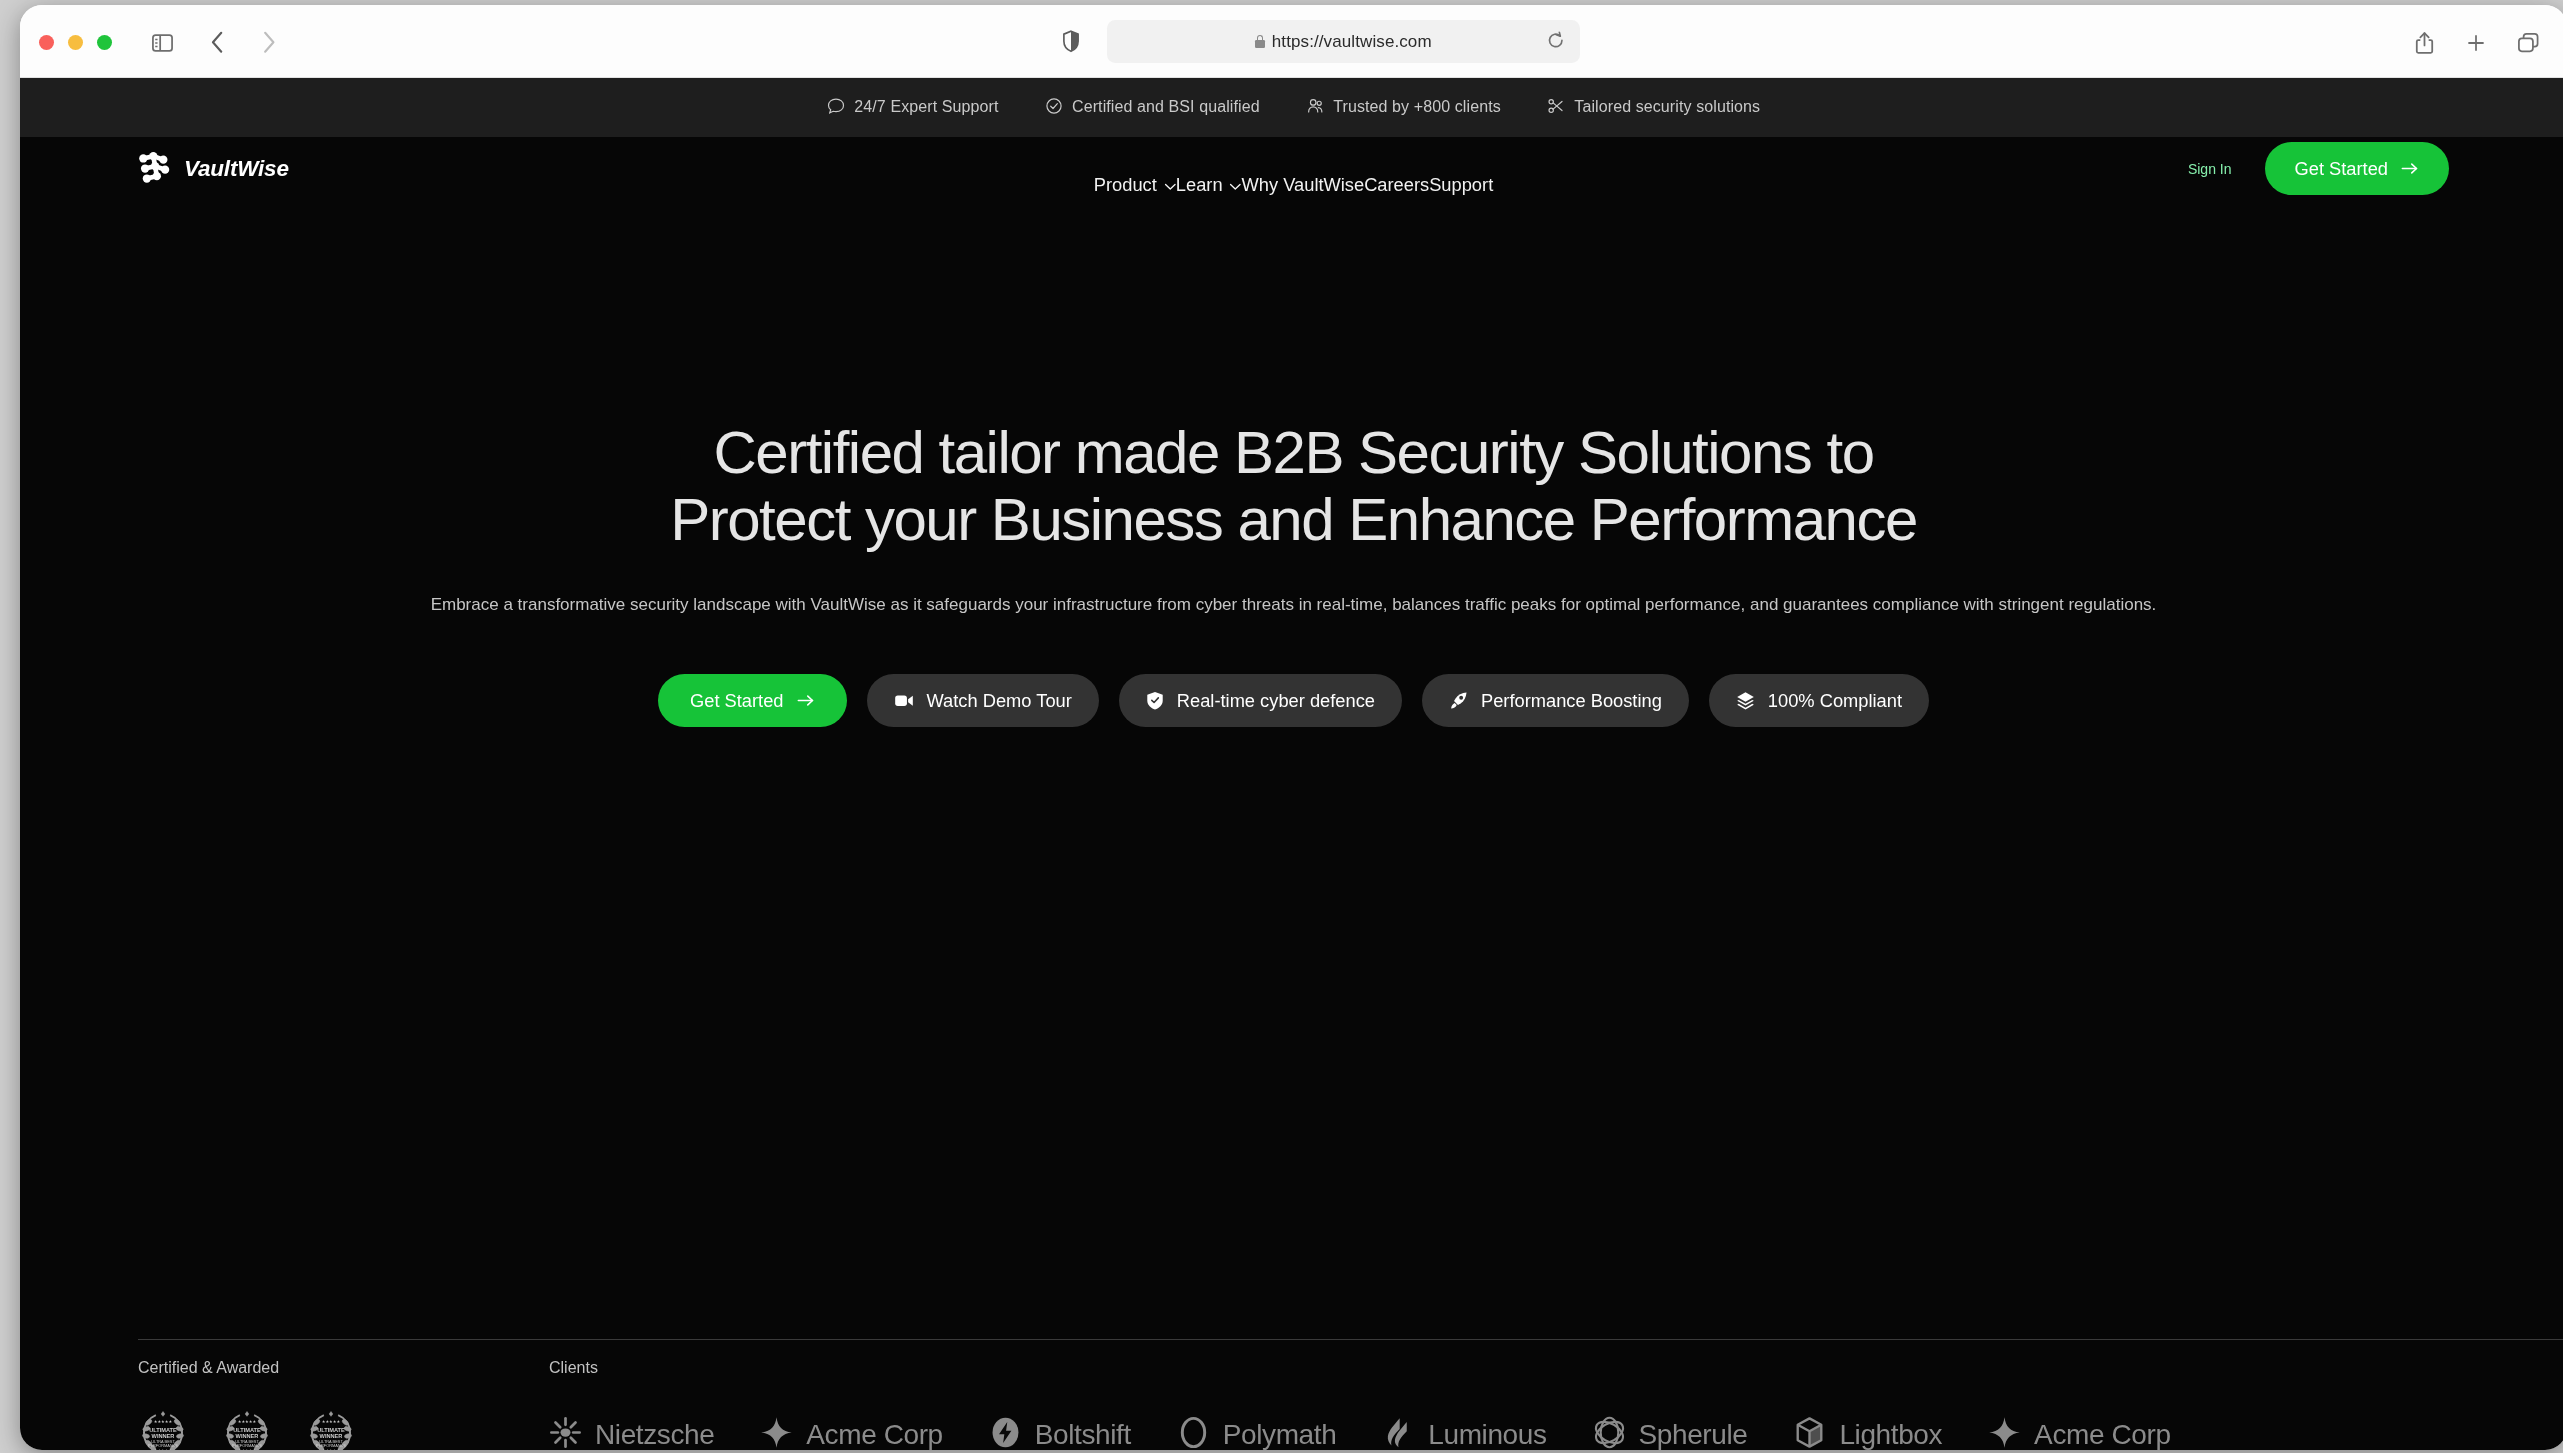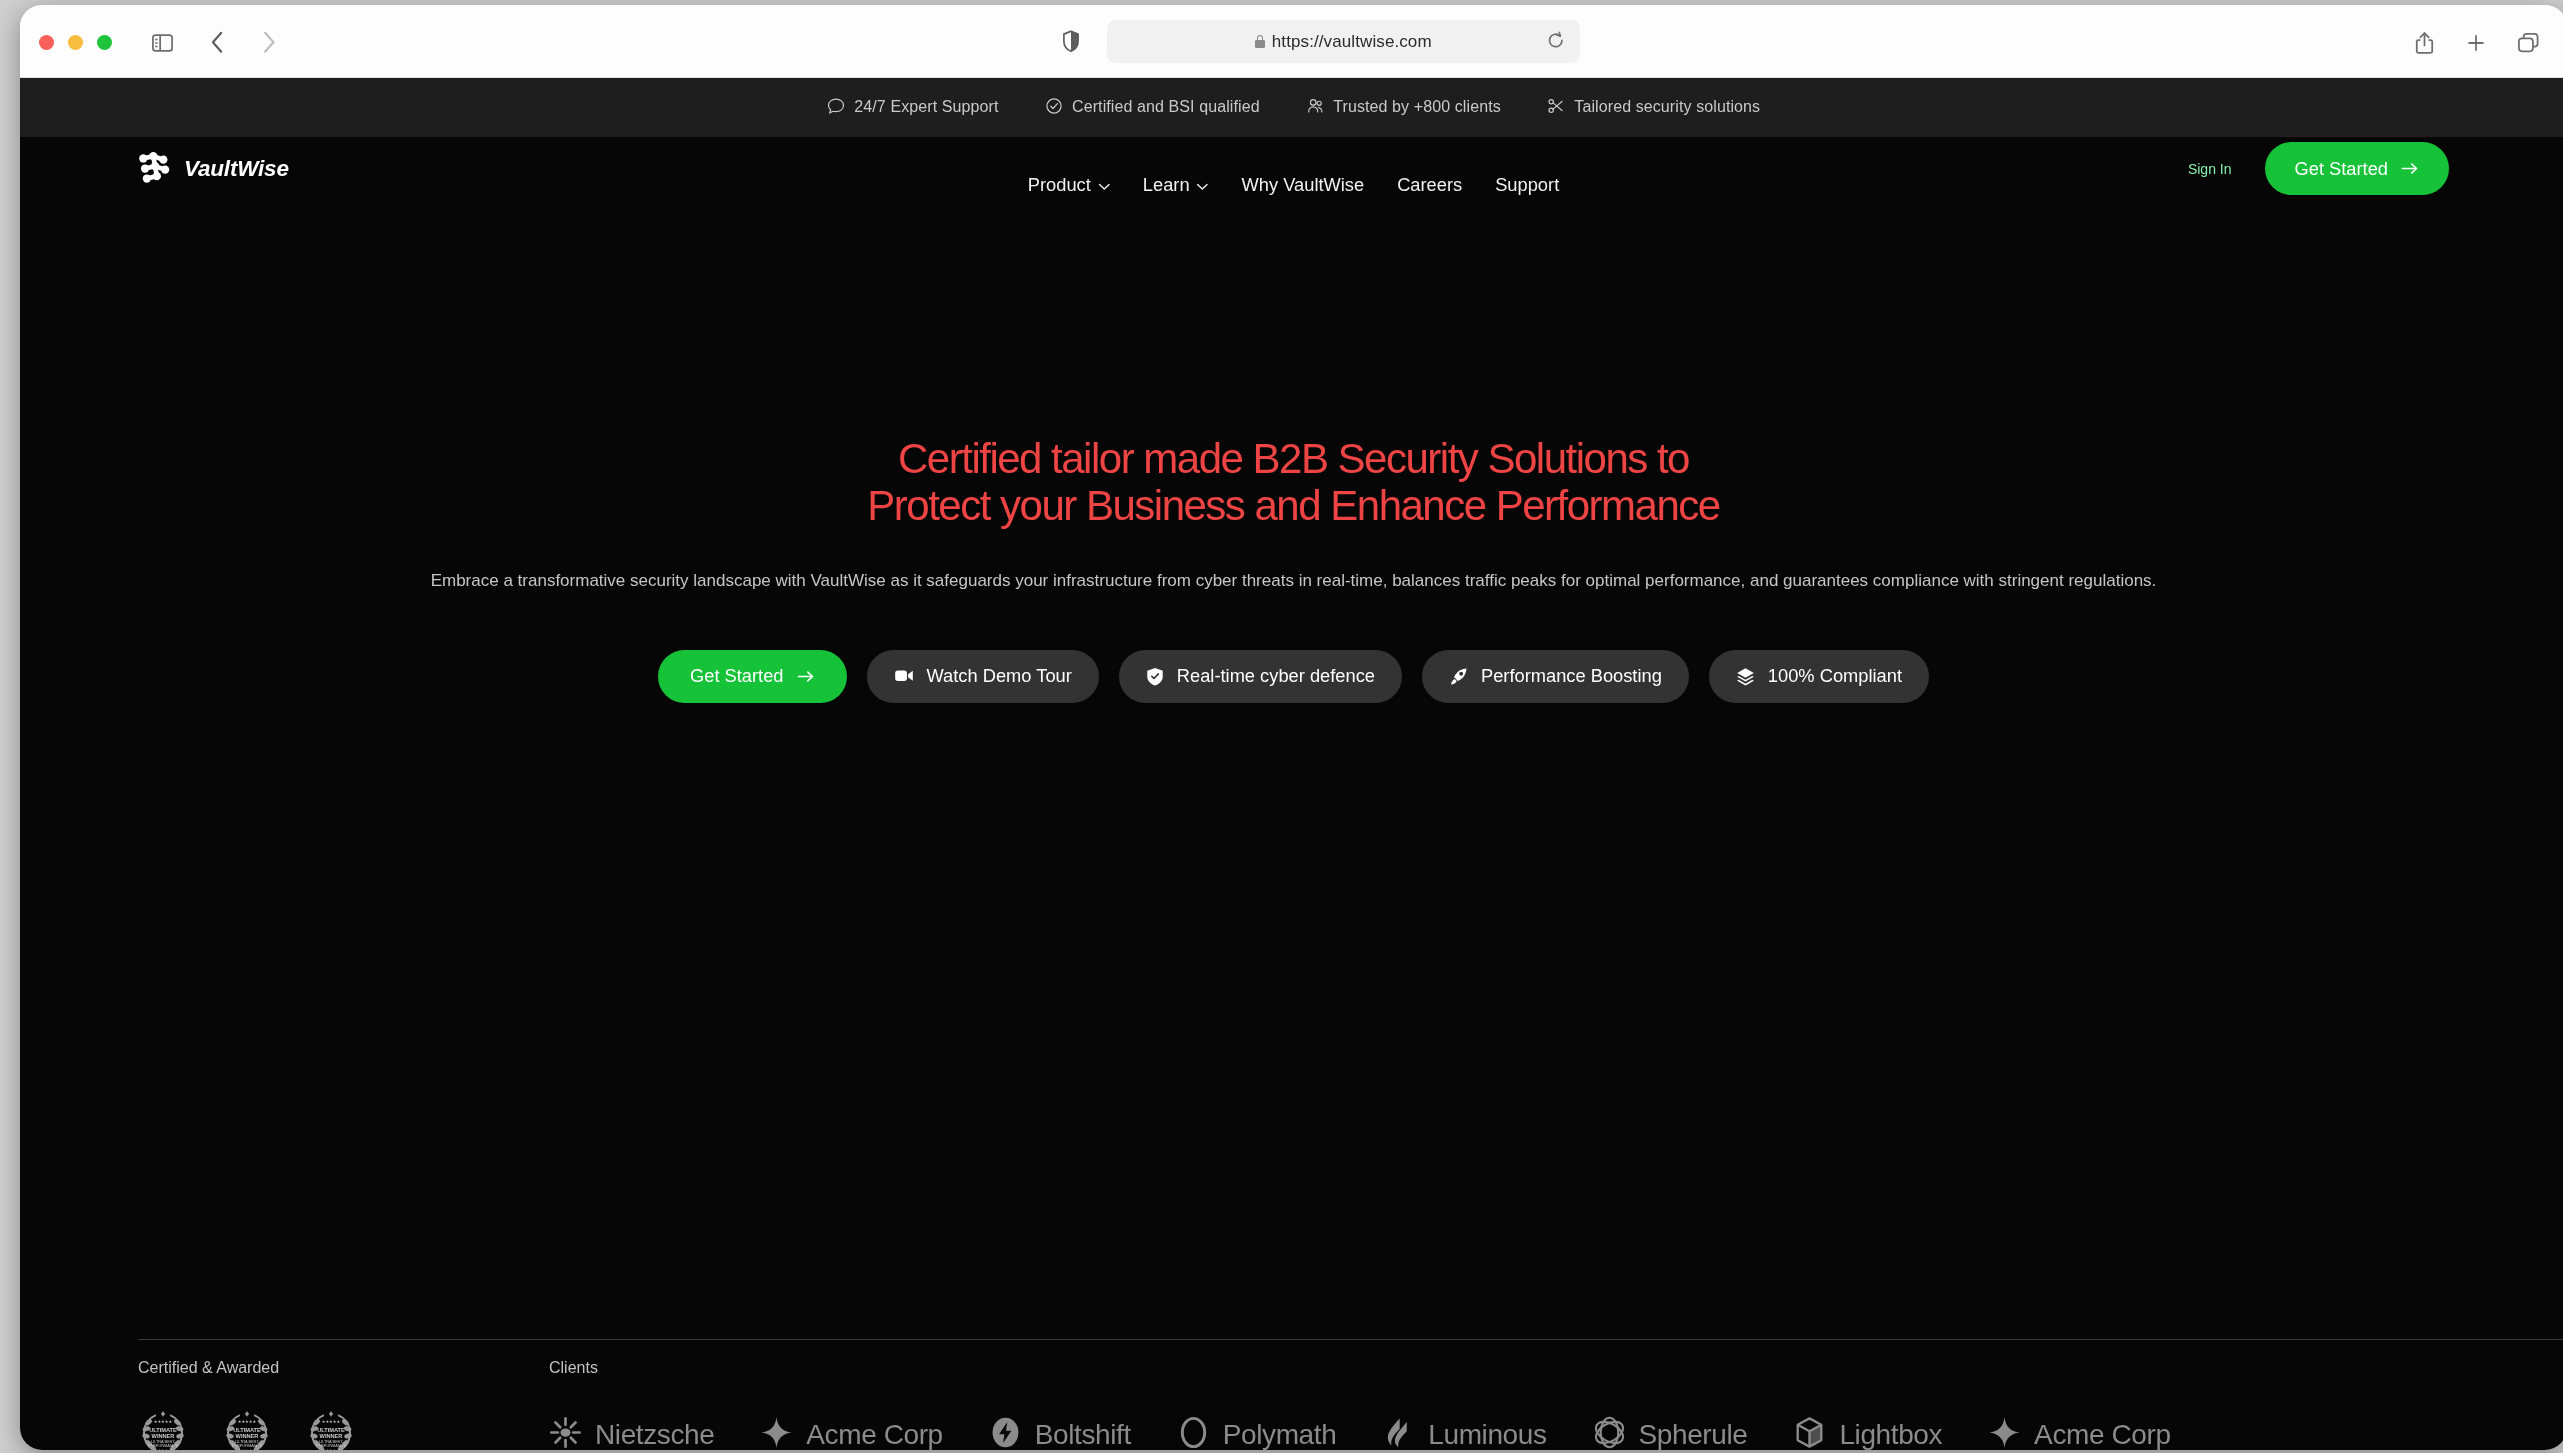--- a/index.html
+++ b/index.html
@@ -45,32 +45,32 @@
   .announce{height:59px;background:#1e1e1e;display:flex;align-items:center;justify-content:center;gap:46px;}
   .an-item{display:flex;align-items:center;gap:9.5px;}
   .an-item .lbl{font-size:16px;color:#c9c9c9;letter-spacing:0.1px;}
 
   
   .header{height:64px;position:relative;display:flex;align-items:center;}
   .logo{position:absolute;left:118px;display:flex;align-items:center;gap:13px;font-style:italic;}
   .logo-mark{width:33px;height:33px;flex:none;}
   .logo-text{font-size:22.5px;font-weight:700;color:#fff;letter-spacing:-0.2px;}
 
-  .nav{position:absolute;left:50%;transform:translateX(-50%);display:flex;align-items:center;gap:33px;margin-top:32px;}
+  .nav{position:absolute;left:50%;transform:translateX(-50%);display:flex;align-items:center;margin-top:32px;}
   .nav-item{display:flex;align-items:center;gap:7px;font-size:18.3px;color:#f2f2f2;cursor:default;}
 
   .head-right{position:absolute;right:118px;display:flex;align-items:center;gap:33px;}
   .signin{font-size:14px;color:#86efac;cursor:default;}
   .cta-head{display:flex;align-items:center;gap:13px;background:#16c338;color:#fff;
             font-size:18.3px;font-weight:500;border:none;border-radius:591px;padding:15.4px 30px;cursor:default;}
 
   
   .hero{padding-top:218px;text-align:center;}
-  .hero h1{font-size:42px;line-height:1.13;font-weight:500;color:#ef4444;letter-spacing:-1.5px;
-           max-width:1905px;margin:16px auto;}
+  .hero h1{font-size:60px;line-height:1.13;font-weight:500;color:#e5e5e5;letter-spacing:-1.5px;
+           max-width:1905px;margin:0 auto;}
   .hero p{margin:38px auto 0;max-width:1893px;font-size:17px;line-height:1.48;color:#c6c6c6;}
 
   .pills{display:flex;justify-content:center;align-items:center;gap:20px;margin-top:57px;}
   .pill{display:flex;align-items:center;gap:13px;background:#333333;color:#fff;font-size:18.3px;
         border:none;border-radius:591px;padding:15.4px 27px;white-space:nowrap;cursor:default;}
   .pill.green{background:#16c338;padding:15.4px 32px;}
   .pill .ic{display:flex;align-items:center;}
 
   
   .band{position:absolute;left:0;right:0;bottom:0;height:172px;}

